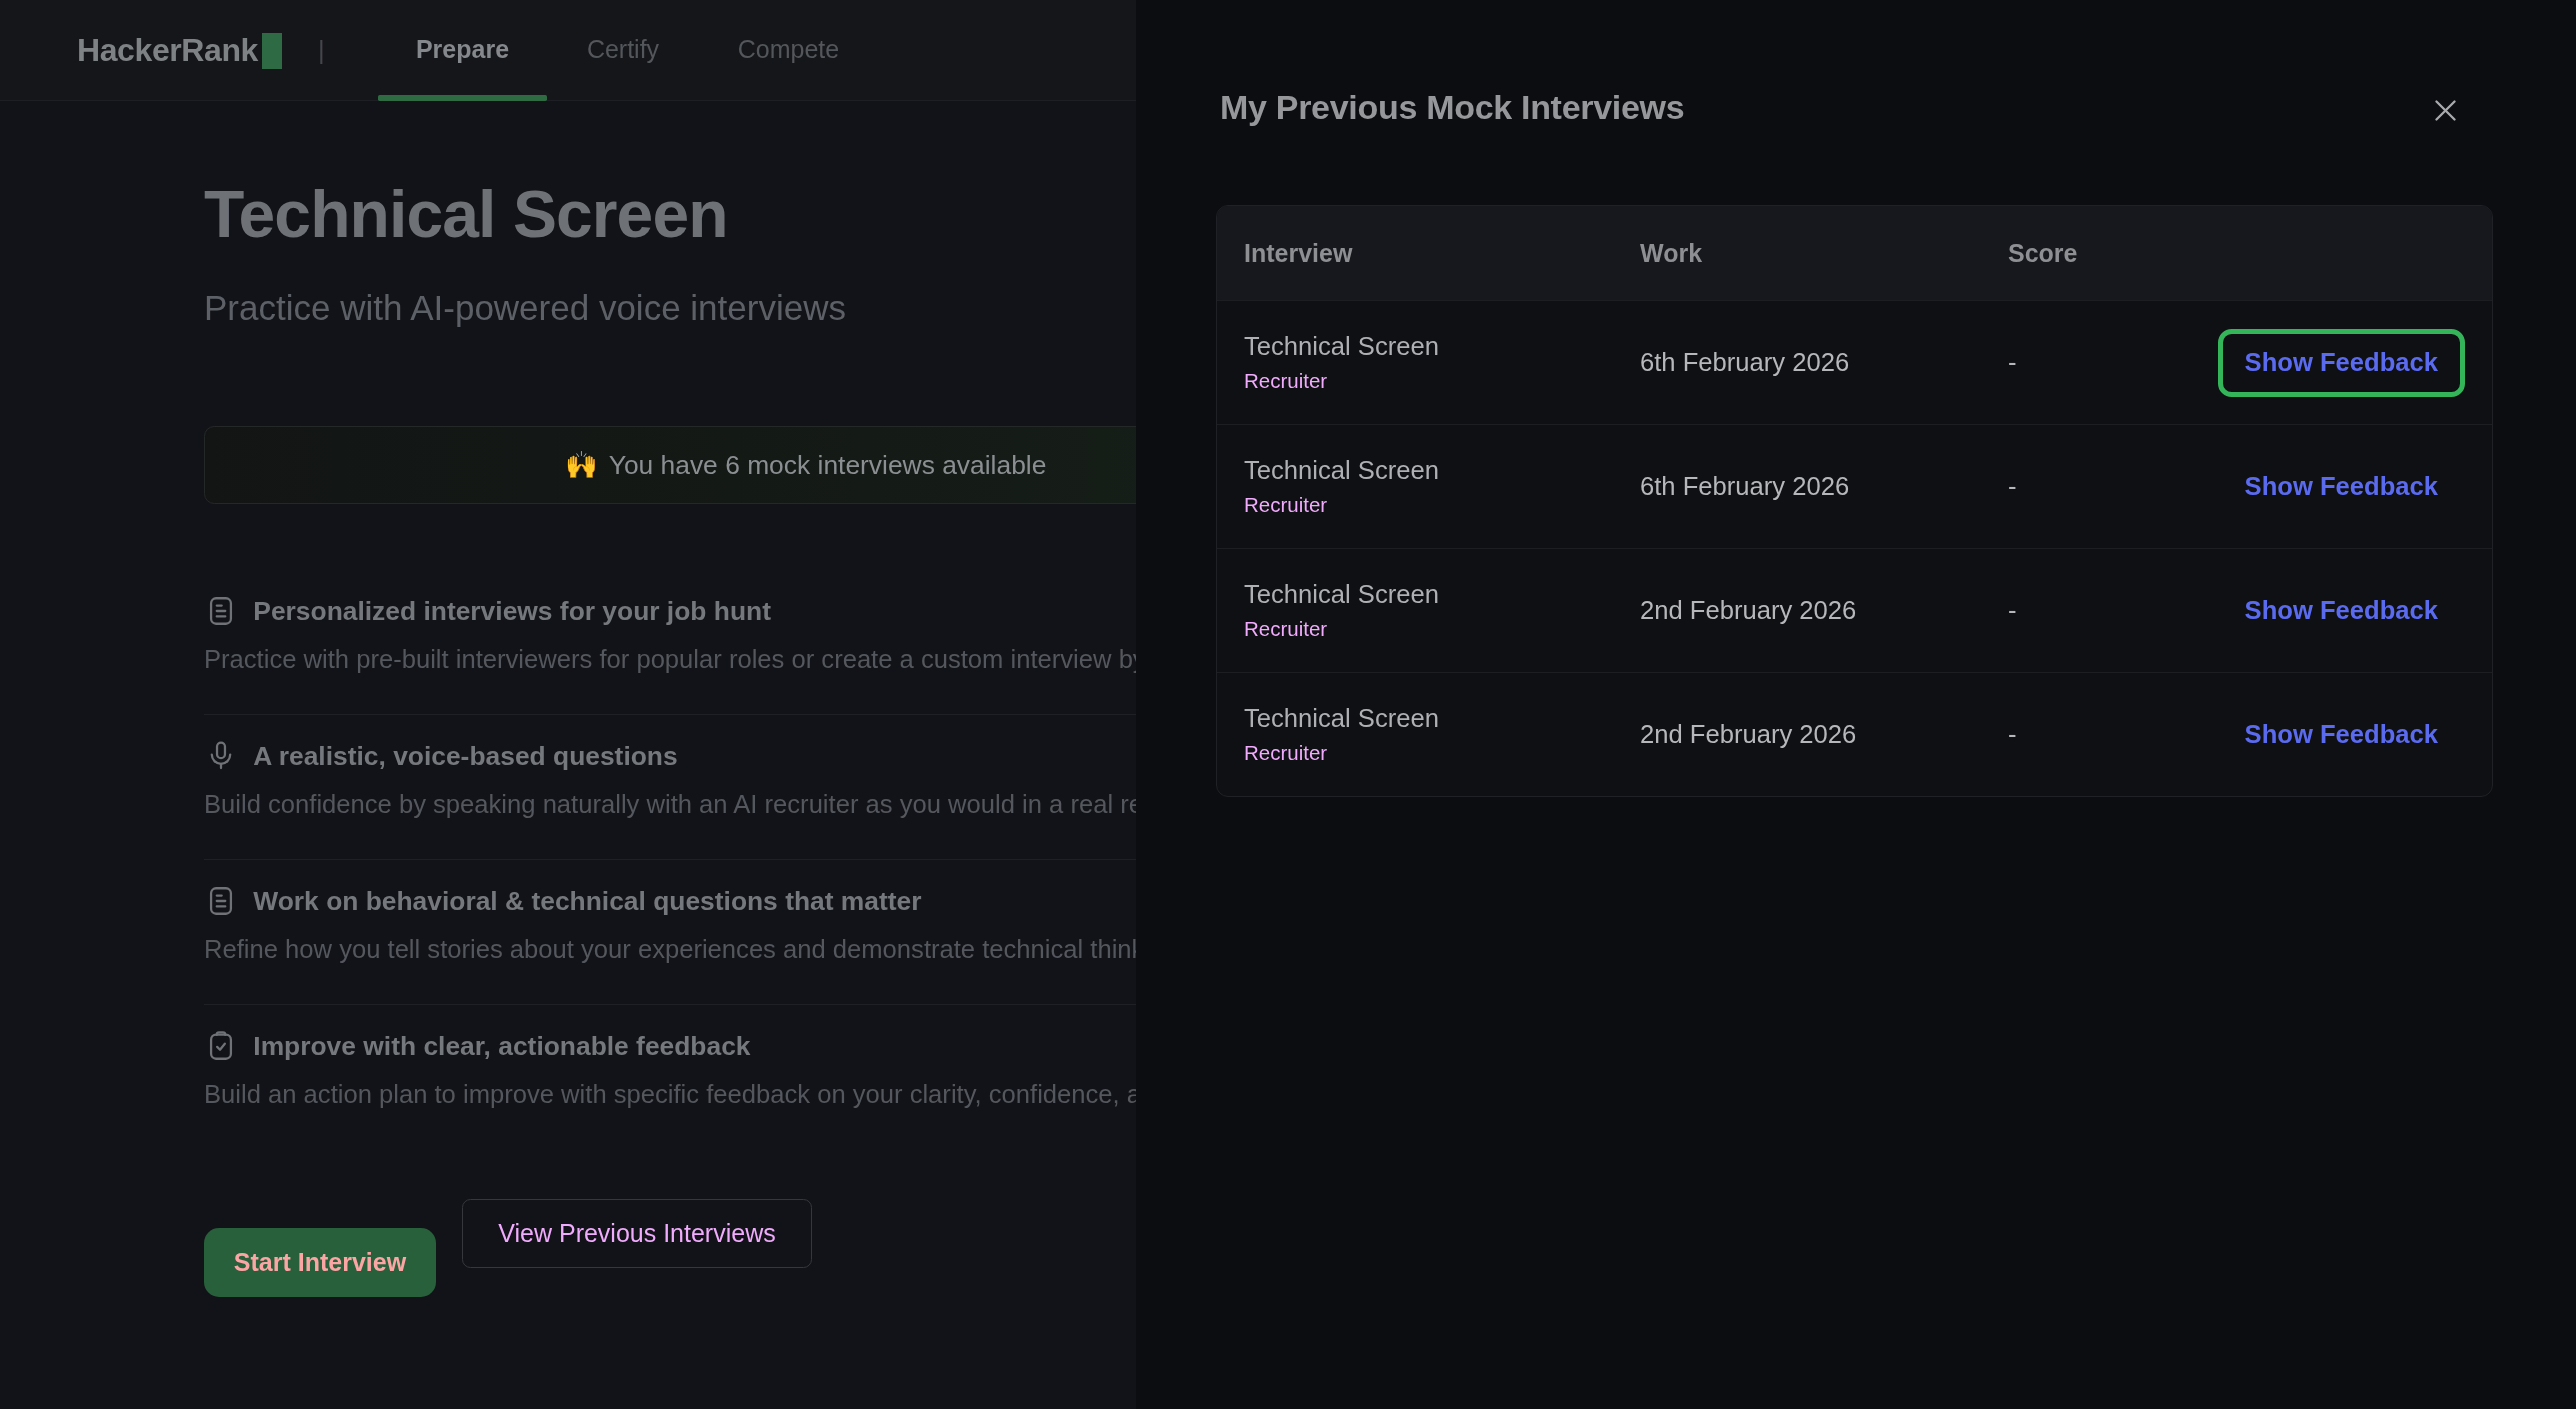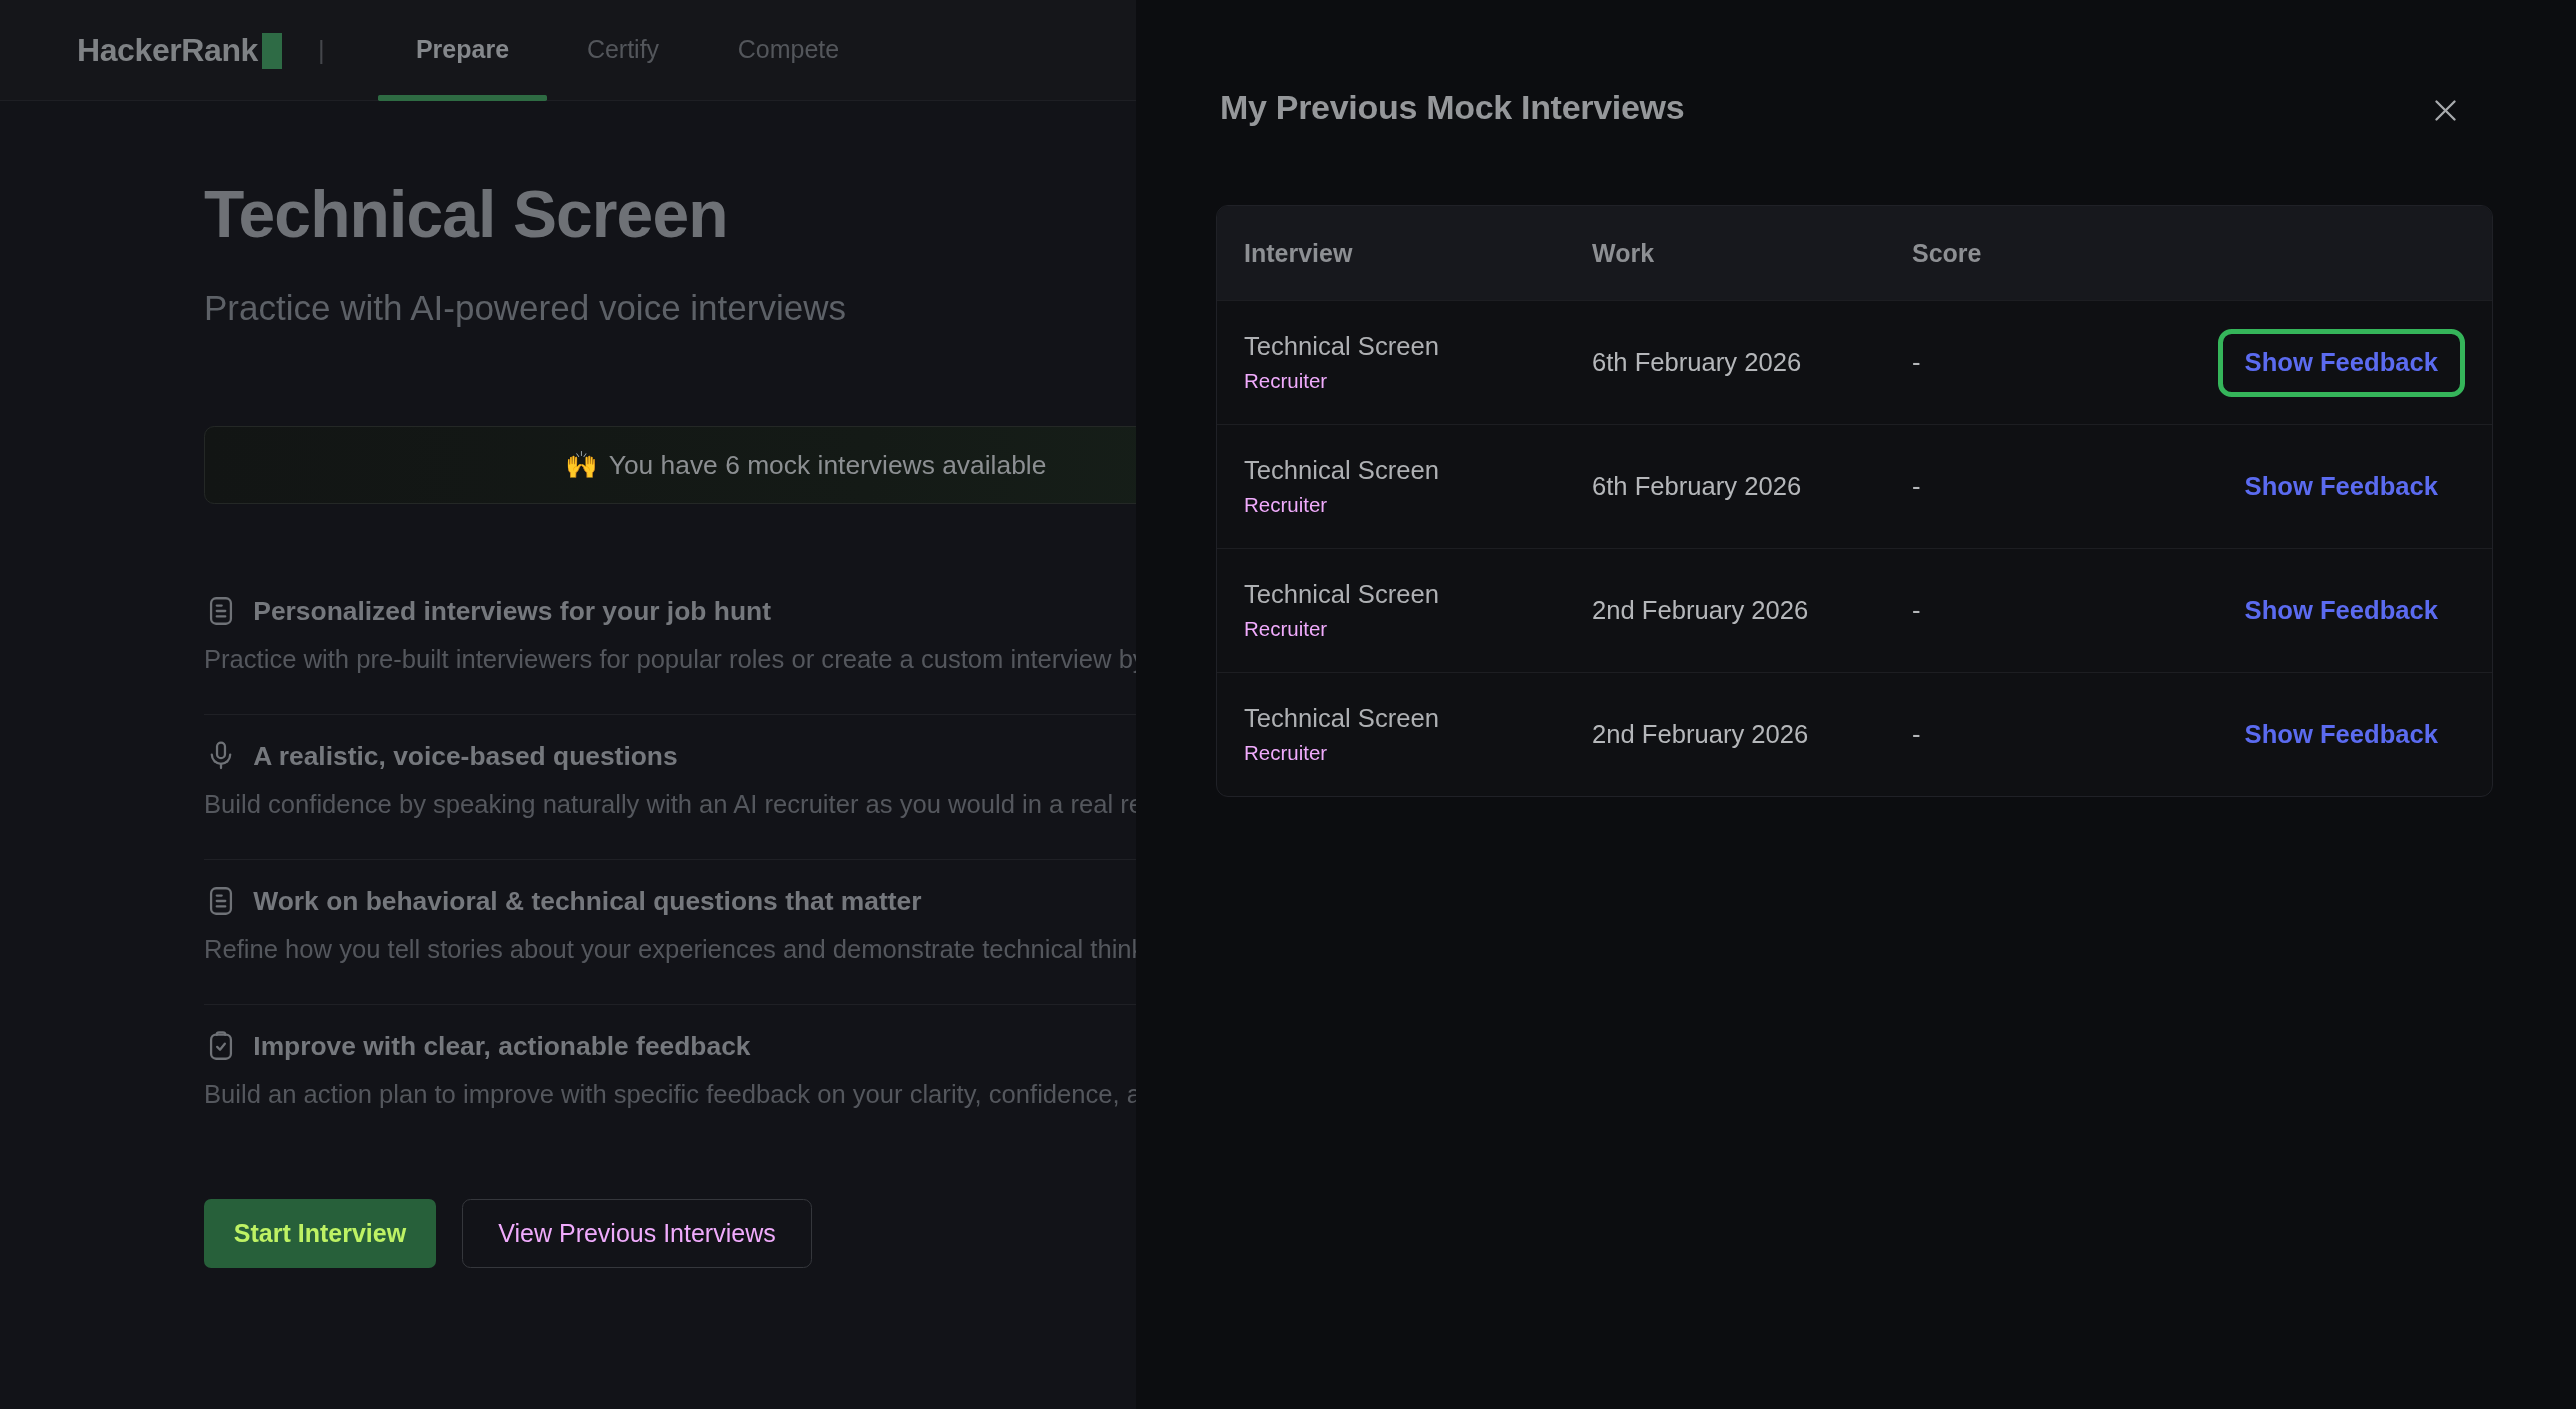--- a/index.html
+++ b/index.html
@@ -31,33 +31,33 @@
   .banner-emoji { margin-right:10.2px; color:#b98e4e; }
 
   .features { position:absolute; left:204px; top:592px; width:1074px; }
   .feature { position:relative; height:145px; }
   .feature-sep { position:absolute; top:122px; left:0; width:1074px; height:0.9px; background:#1f2025; }
   .feature-head { display:flex; align-items:center; height:38px; }
   .feature-icon { width:34px; height:34px; color:#6f7277; flex:0 0 34px; }
   .feature-title { margin-left:15.3px; font-size:26.4px; font-weight:700; color:#75787d; white-space:nowrap; }
   .feature-desc { position:absolute; left:0; top:53px; font-size:25.6px; color:#54575d; white-space:nowrap; }
 
-  .btn-start { position:absolute; left:204px; top:1199px; width:232px; height:69px; background:#27603a; color:#bef264;
-               border:none; border-radius:7px; font-size:25px; font-weight:600; font-family:inherit; cursor:pointer; }
+  .btn-start { position:absolute; left:204px; top:1228px; width:232px; height:69px; background:#27603a; color:#fca5a5;
+               border:none; border-radius:15px; font-size:25px; font-weight:600; font-family:inherit; cursor:pointer; }
   .btn-view { position:absolute; left:462px; top:1199px; width:350px; height:69px; background:transparent; color:#f0abfc;
               border:1.7px solid #35373c; border-radius:8.5px; font-size:25px; font-weight:400; font-family:inherit; cursor:pointer; }
 
   
   .modal { position:absolute; left:1136px; top:0; width:1440px; height:1410px; background:#0c0d10; z-index:10; }
   .modal-title { position:absolute; left:84px; top:88px; font-size:34px; font-weight:700; color:#95979a; letter-spacing:-0.3px; }
   .modal-close { position:absolute; left:1289px; top:90px; width:41px; height:41px; display:flex; align-items:center; justify-content:center; cursor:pointer; background:none; border:none; }
   .modal-close svg { width:31px; height:31px; }
 
   .mock-table { position:absolute; left:80px; top:205px; width:1277px; border:0.9px solid #202127; border-radius:12px; overflow:hidden; background:#0f1013; }
-  .t-grid { display:grid; grid-template-columns:348px 320px 1fr max-content; align-items:center; }
+  .t-grid { display:grid; grid-template-columns:348px 320px 1fr max-content; align-items:center;gap:48px; }
   .t-header { height:94px; background:#17181d; }
   .t-header .t-cell { font-size:25px; font-weight:700; color:#8d8f93; }
   .t-cell { padding-left:27px; }
   .t-row { height:124px; border-top:0.9px solid #1d1e22; }
   .cell-name { font-size:25.6px; color:#aeb0b3; }
   .cell-sub { font-size:20.5px; color:#f0abfc; margin-top:7.7px; }
   .cell-date, .cell-score { font-size:25.6px; color:#b5b7ba; }
   .cell-action { justify-self:end; padding-right:27px; padding-left:0; }
   .action-wrap { display:inline-block; padding:14.5px 22px; border:5.1px solid transparent; border-radius:13.6px; }
   .cell-action.highlighted .action-wrap { border-color:#35b55a; }

